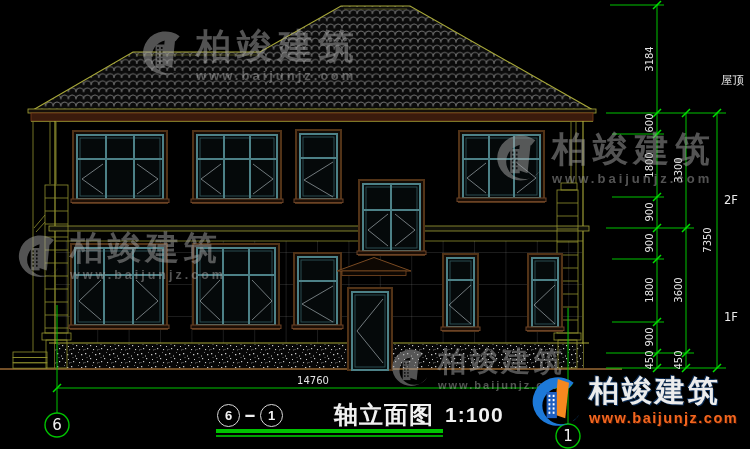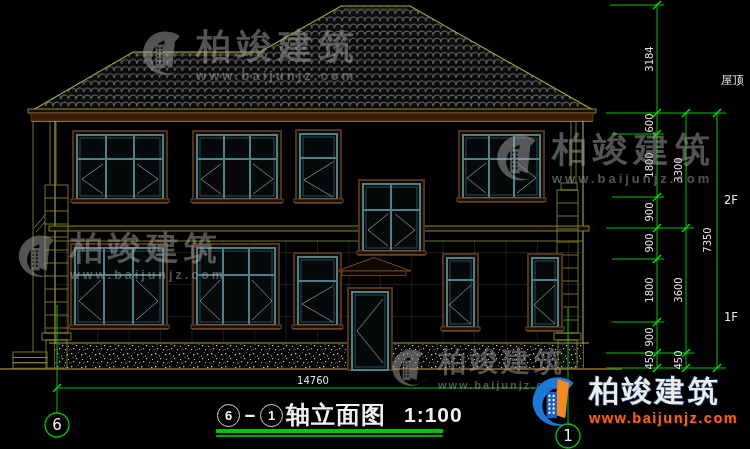--- a/index.html
+++ b/index.html
@@ -20,22 +20,22 @@
   .mull{stroke:#4d8187;stroke-width:2;fill:none;}
   .diag{stroke:#9fa9ad;stroke-width:.7;fill:none;}
   .srd {fill:#120a04;stroke:#523317;stroke-width:2;}
   .sill{fill:#1c0f06;stroke:#6b4226;stroke-width:1;}
 
   
   .title-row{position:absolute;left:217px;top:399px;display:flex;align-items:center;gap:3px;color:#f0f0f0;}
   .tcirc{width:21px;height:21px;border:1.6px solid #d8d8d8;border-radius:50%;display:flex;
          align-items:center;justify-content:center;font-size:13px;font-weight:bold;flex:none;}
   .tdash{font-size:18px;font-weight:bold;transform:scaleX(2.0);margin:0 4px;}
-  .tlabel{font-size:24px;font-weight:bold;letter-spacing:1px;white-space:nowrap;}
-  .tscale{font-size:21px;font-weight:bold;margin-left:15px;letter-spacing:1px;}
+  .tlabel{font-size:24px;font-weight:bold;letter-spacing:1px;white-space:nowrap;margin-left:48px;}
+  .tscale{font-size:21px;font-weight:bold;margin-left:8px;letter-spacing:1px;}
   .ul1{position:absolute;left:216px;top:429px;width:227px;height:4px;background:#00c400;}
   .ul2{position:absolute;left:216px;top:435px;width:227px;height:2px;background:#00a000;}
 
   
   .wm{position:absolute;display:flex;gap:8px;color:#a6a6a6;opacity:.5;pointer-events:none;align-items:flex-start;}
   .wm .wm-brand{font-weight:bold;line-height:1;white-space:nowrap;}
   .wm .wm-site{font-weight:bold;white-space:nowrap;}
   #wm1{left:138px;top:28px;}  #wm1 .wm-brand{font-size:35px;letter-spacing:6px;} #wm1 .wm-site{font-size:13px;letter-spacing:3px;margin-top:5px;}
   #wm2{left:492px;top:131px;} #wm2 .wm-brand{font-size:35px;letter-spacing:6px;} #wm2 .wm-site{font-size:13px;letter-spacing:3px;margin-top:5px;}
   #wm3{left:14px;top:231px;}  #wm3 .wm-brand{font-size:33px;letter-spacing:5px;} #wm3 .wm-site{font-size:12.5px;letter-spacing:3px;margin-top:4px;}

